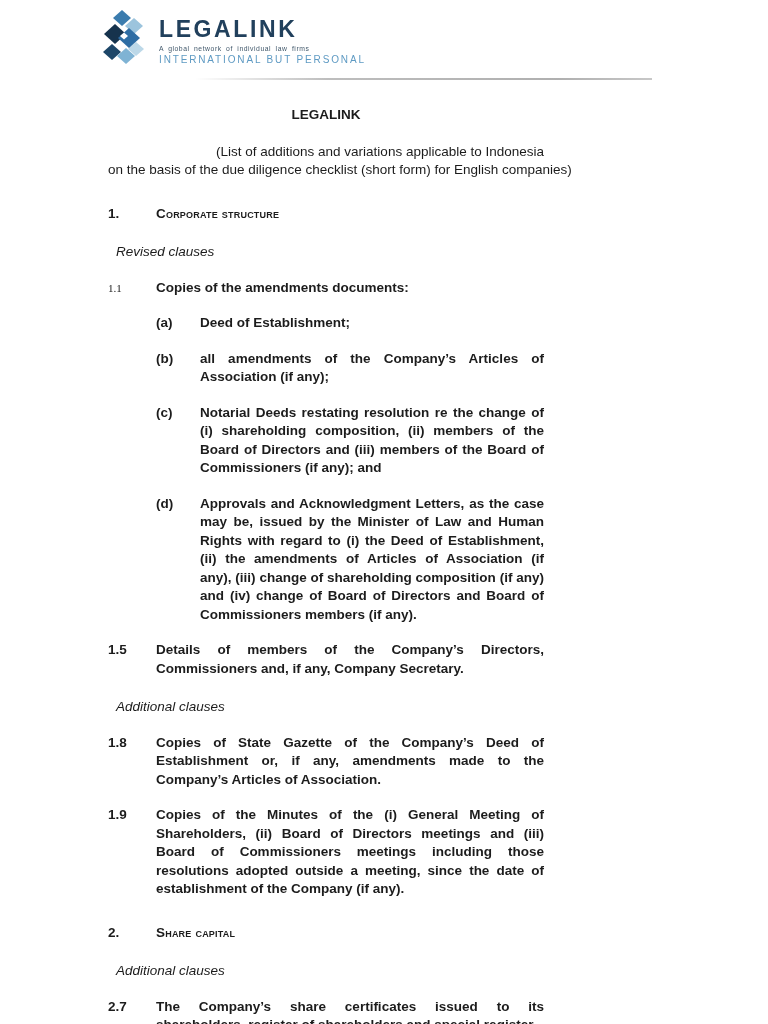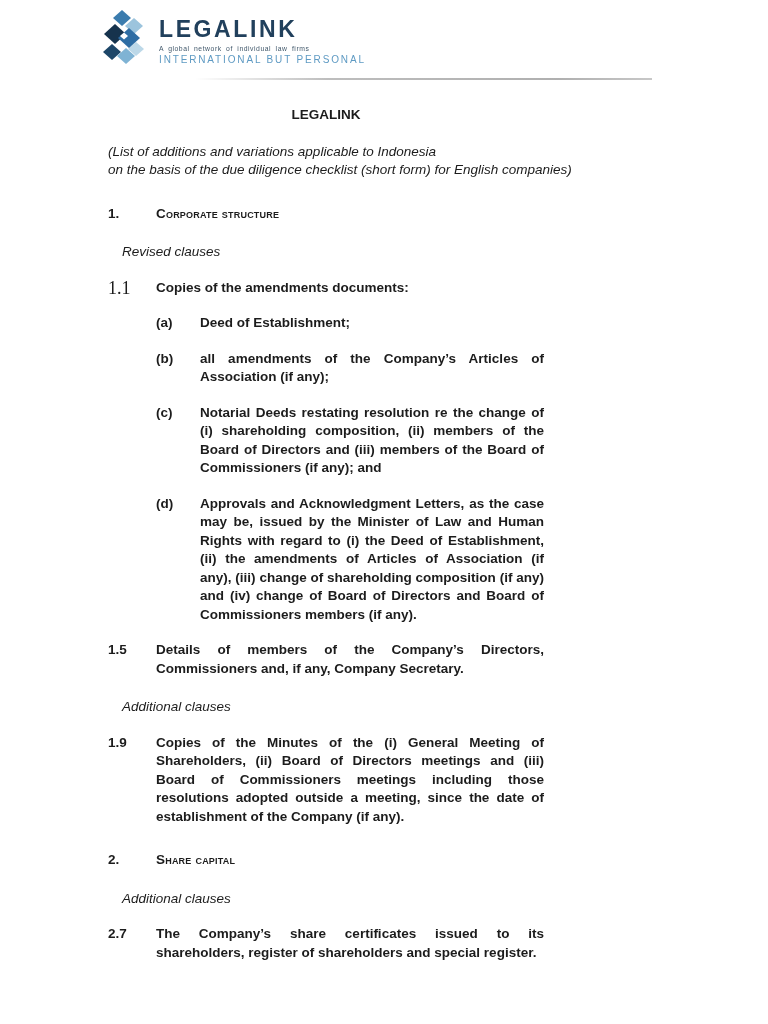--- a/index.html
+++ b/index.html
@@ -36,34 +36,34 @@
     width: 660px; height: 2px;
     background: linear-gradient(to right,
       rgba(0,0,0,0) 0%, rgba(110,110,110,0.45) 20%,
       rgba(110,110,110,0.55) 55%, rgba(140,140,140,0.25) 85%,
       rgba(0,0,0,0) 98%);
   }
 
   
   .content { padding: 0 108px; font-size: 13.5px; line-height: 18.5px; }
   .doc-title { margin-top: 26px; text-align: center; font-weight: bold; }
-  .doc-subtitle { margin-top: 18px; text-align: left; font-style: italic; }
+  .doc-subtitle { margin-top: 18px; text-align: right; }
   .doc-title div, .doc-subtitle div { white-space: nowrap; }
 
   .sec-head { display: flex; margin-top: 25px; font-weight: bold; }
   .sec-head .num { width: 48px; flex: none; }
   .smallcaps { font-variant: small-caps; letter-spacing: 0.2px; }
 
-  .subhead { font-style: italic; margin: 20px 0 0 14px; }
+  .subhead { font-style: italic; margin: 20px 0 0 8px; }
 
   .clause { display: flex; margin-top: 17px; }
   .clause .num { width: 48px; flex: none; font-weight: bold; }
   .clause .num.serif {
     font-family: "Liberation Serif", serif;
-    font-weight: normal; font-size: 18px;
+    font-weight: normal; font-size: 11px;
   }
   .clause .txt { flex: 1; font-weight: bold; text-align: justify; }
   .clause.sub { margin-left: 48px; }
   .clause.sub .num { width: 44px; }
 </style>
 </head>
 <body>
 
 <div class="page">
 
@@ -132,20 +132,24 @@
         <div class="txt">Approvals and Acknowledgment Letters, as the case may be, issued by the Minister of Law and Human Rights with regard to (i) the Deed of Establishment, (ii) the amendments of Articles of Association (if any), (iii) change of shareholding composition (if any) and (iv) change of Board of Directors and Board of Commissioners members (if any).</div>
       </div>
 
       <div class="clause">
         <span class="num">1.5</span>
         <div class="txt">Details of members of the Company’s Directors, Commissioners and, if any, Company Secretary.</div>
       </div>
 
       <p class="subhead">Additional clauses</p>
 
+      <div class="clause">
+        <span class="num">1.8</span>
+        <div class="txt">Copies of State Gazette of the Company’s Deed of Establishment or, if any, amendments made to the Company’s Articles of Association.</div>
+      </div>
 
       <div class="clause">
         <span class="num">1.9</span>
         <div class="txt">Copies of the Minutes of the (i) General Meeting of Shareholders, (ii) Board of Directors meetings and (iii) Board of Commissioners meetings including those resolutions adopted outside a meeting, since the date of establishment of the Company (if any).</div>
       </div>
     </section>
 
     <section>
       <div class="sec-head">
         <span class="num">2.</span>

